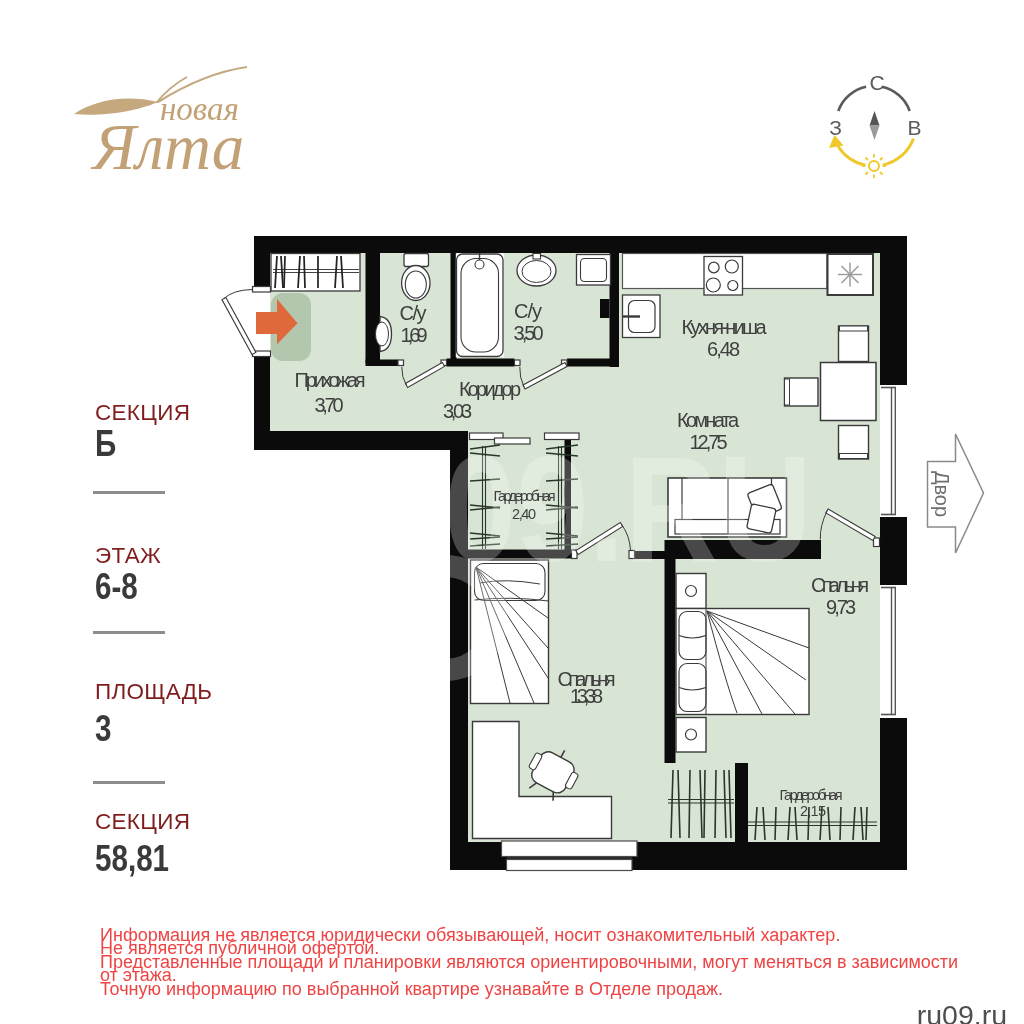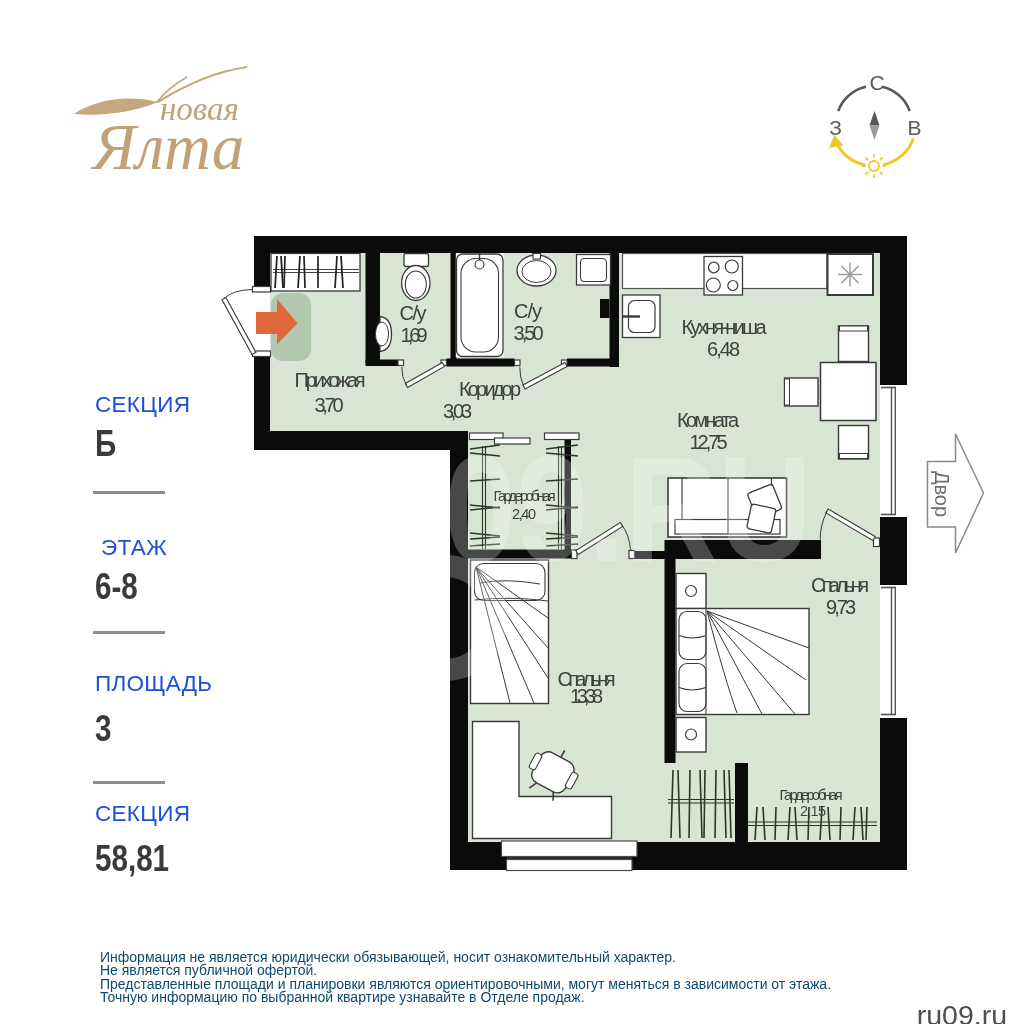--- a/index.html
+++ b/index.html
@@ -1,38 +1,38 @@
 <!DOCTYPE html>
 <html><head>
 <meta charset="utf-8">
 <style>
 html,body{margin:0;padding:0;background:#fff;}
 #page{position:relative;width:1024px;height:1024px;background:#fff;overflow:hidden;
   font-family:"Liberation Sans",sans-serif;}
-.lbl{position:absolute;color:#1d4ed8;font-size:22.5px;letter-spacing:.3px;}
+.lbl{position:absolute;color:#7f1d1d;font-size:22.5px;letter-spacing:.3px;margin-top:8px;}
 .num{position:absolute;color:#3a3a3a;font-size:37px;font-weight:bold;transform:scaleX(0.8);transform-origin:0 0;}
 .div{position:absolute;left:93px;width:72px;height:3px;background:#8d8d8d;}
-#disc{position:absolute;left:100px;top:951px;width:880px;font-size:14px;line-height:13.4px;color:#0c4a6e;}
+#disc{position:absolute;left:100px;top:929px;width:880px;font-size:18px;line-height:13.4px;color:#ef4444;}
 #ru09{position:absolute;right:17px;top:978px;font-size:28.5px;color:#4f4f4f;margin-top:21px;}
 #plansvg{position:absolute;left:0;top:0;}
 </style>
 </head>
 <body>
 <div id="page">
   <svg style="position:absolute;left:60px;top:50px;" width="220" height="140" viewBox="0 0 220 140">
     <path d="M14,64 C34,50 66,44 98,52 C78,61 42,67 14,64 Z" fill="#c5a87e"></path>
     <path d="M98,52 C122,37 152,22 187,17" fill="none" stroke="#c5a87e" stroke-width="2.2"></path>
     <path d="M96,53 C106,41 116,33 127,27" fill="none" stroke="#c5a87e" stroke-width="1.8"></path>
     <text x="100" y="70" font-family="Liberation Serif" font-style="italic" font-size="33" fill="#c3a176">новая</text>
     <text x="33" y="119" font-family="Liberation Serif" font-style="italic" font-size="65" fill="#c3a176">Ялта</text>
   </svg>
   <div class="lbl" style="left:95px;top:392px;">СЕКЦИЯ</div>
   <div class="num" style="left:95px;top:423px;">Б</div>
   <div class="div" style="top:491px;"></div>
-  <div class="lbl" style="left:101px;top:535px;">ЭТАЖ</div>
+  <div class="lbl" style="left:95px;top:535px;">ЭТАЖ</div>
   <div class="num" style="left:95px;top:566px;">6-8</div>
   <div class="div" style="top:631px;"></div>
   <div class="lbl" style="left:95px;top:671px;">ПЛОЩАДЬ</div>
   <div class="num" style="left:95px;top:708px;">3</div>
   <div class="div" style="top:781px;"></div>
   <div class="lbl" style="left:95px;top:801px;">СЕКЦИЯ</div>
   <div class="num" style="left:95px;top:838px;">58,81</div>
   <div id="disc">Информация не является юридически обязывающей, носит ознакомительный характер.<br>Не является публичной офертой.<br>Представленные площади и планировки являются ориентировочными, могут меняться в зависимости от этажа.<br>Точную информацию по выбранной квартире узнавайте в Отделе продаж.</div>
   <div id="ru09">ru09.ru</div>
   <svg id="plansvg" width="1024" height="1024" viewBox="0 0 1024 1024">

